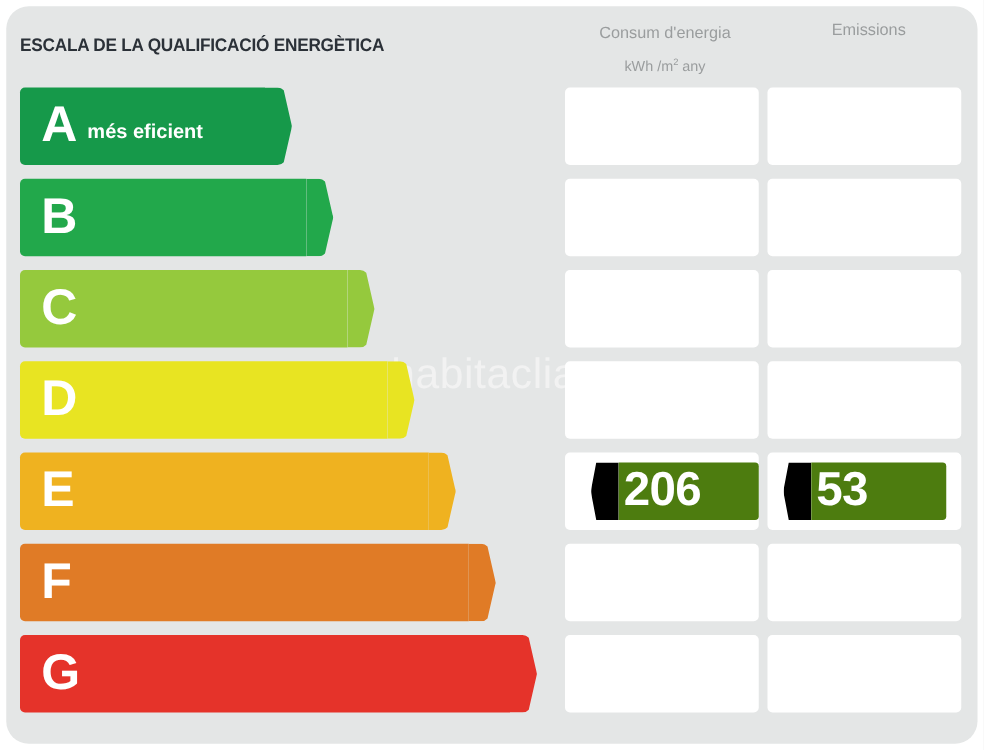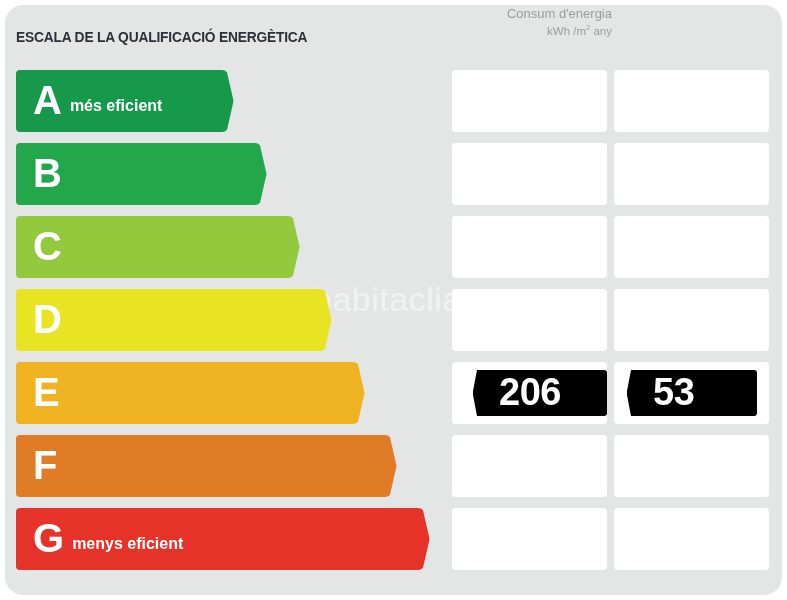--- a/index.html
+++ b/index.html
@@ -35,24 +35,24 @@
     transform-origin:left center;
   }
   .colhead{
     position:absolute;
     text-align:center;
     color:#9a9d9e;
     line-height:1.35;
     font-size:12.5px;
   }
   .colhead .l1{display:block;font-size:13px;}
-  .colhead .l2{display:block;font-size:11.5px;}
+  .colhead .l2{display:block;font-size:11.5px;margin-top:10px;}
   .colhead sup{font-size:7.5px;vertical-align:super;}
   .colhead sub{font-size:7.5px;vertical-align:sub;}
-  #head-consum{left:452px;top:5px;width:160px;text-align:right;}
+  #head-consum{left:452px;top:17px;width:160px;}
   #head-emiss{left:620px;top:15px;width:150px;}
 
   
   .row{position:absolute;left:0;right:0;height:62px;}
 
   
   .bar{
     position:absolute;
     left:16px;top:0;height:62px;
     display:flex;align-items:center;
@@ -95,21 +95,21 @@
   .badge{
     position:absolute;
     top:8px;height:46px;
     display:flex;align-items:center;justify-content:flex-end;
     color:#ffffff;
     font-size:38px;
     font-weight:bold;
     letter-spacing:-0.5px;
   }
   .badge .body{
-    background:#000000;
+    background:#4d7c0f;
     height:46px;
     display:flex;align-items:center;
     padding:0 14px 0 4px;
     box-sizing:border-box;
     border-radius:0 3px 3px 0;
   }
   .badge .notch{
     width:22px;height:46px;
     flex:0 0 22px;
   }
@@ -135,20 +135,21 @@
   <div class="panel"></div>
 
   <div class="title">ESCALA DE LA QUALIFICACIÓ ENERGÈTICA</div>
 
   <div class="colhead" id="head-consum">
     <span class="l1">Consum d'energia</span>
     <span class="l2"><span>kWh /m</span><sup>2</sup><span> any</span></span>
   </div>
 
   <div class="colhead" id="head-emiss">
+    <span class="l1">Emissions</span>
   </div>
 
   <div class="watermark">habitaclia</div>
 
   <div id="rows-container">
       <div class="row" style="top: 70px;">
         <div class="bar" style="width: 196px; background: rgb(22, 153, 74);">
           <div class="grade">A</div>
           <div class="sublabel">més eficient</div>
           <div class="tip">
@@ -236,21 +237,20 @@
               <path d="M0,0 L10,0 Q13,0 15,2.2 L21,28.5 Q22,31 21,33.5 L15,59.8 Q13,62 10,62 L0,62 Z" fill="#e07b26"></path>
             </svg>
           </div>
         </div>
         <div class="cell" id="" style="left: 452px; width: 155px;"></div>
         <div class="cell c2"></div>
       </div>
       <div class="row" style="top: 508px;">
         <div class="bar" style="width: 392px; background: rgb(229, 51, 42);">
           <div class="grade">G</div>
-          <div class="sublabel">menys eficient</div>
           <div class="tip">
             <svg width="22" height="62" viewBox="0 0 22 62">
               <path d="M0,0 L10,0 Q13,0 15,2.2 L21,28.5 Q22,31 21,33.5 L15,59.8 Q13,62 10,62 L0,62 Z" fill="#e5332a"></path>
             </svg>
           </div>
         </div>
         <div class="cell" id="" style="left: 452px; width: 155px;"></div>
         <div class="cell c2"></div>
       </div>
     </div>

